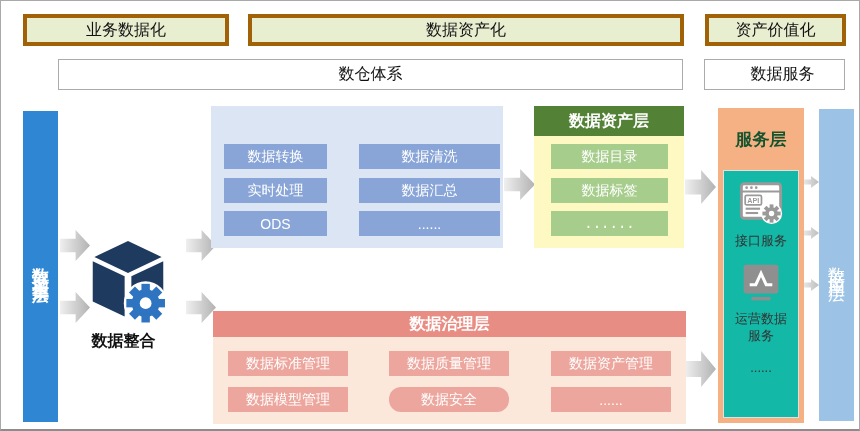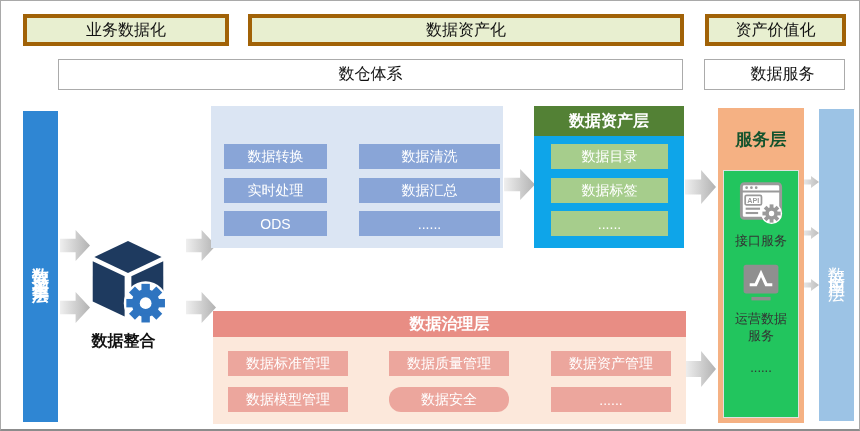--- a/index.html
+++ b/index.html
@@ -24,32 +24,32 @@
   .layer { border:none; }
   .layer-header { display:flex; align-items:center; justify-content:center;
     color:#fff; font-weight:bold; font-size:16px; }
   .layer-item { display:flex; align-items:center; justify-content:center;
     color:#fff; font-size:14px; white-space:nowrap; }
 
   .compute-body { background:#dbe5f3; }
   .compute-header { background:#2e74b5; }
   .compute-item { background:#89a5d7; }
 
-  .asset-body { background:#0ea5e9; }
+  .asset-body { background:#fef9c3;font-family:Liberation Mono, monospace; }
   .asset-header { background:#538135; }
   .asset-item { background:#a6cd8c; }
 
   .gov-body { background:#fce8db; }
   .gov-header { background:#e88d84; }
   .gov-item { background:#eca69d; }
 
   .service-frame { background:#f5b183; }
   .service-title { display:flex; align-items:center; justify-content:center;
     color:#14532d; font-weight:bold; font-size:17px; }
-  .service-panel { background:#22c55e; border:1px solid #e0e0e0;
+  .service-panel { background:#14b8a6; border:1px solid #e0e0e0;
     display:flex; flex-direction:column; align-items:center; }
   .service-label { font-size:13px; color:#333; text-align:center; line-height:1.25; }
 
   .arrow { background:linear-gradient(to right,#efefef,#b2b2b2);
     clip-path:polygon(0% 28%, 52% 28%, 52% 0%, 100% 50%, 52% 100%, 52% 72%, 0% 72%); }
   .arrow-sm { background:linear-gradient(to right,#e9e9e9,#bdbdbd);
     clip-path:polygon(0% 30%, 50% 30%, 50% 0%, 100% 50%, 50% 100%, 50% 70%, 0% 70%); }
 
   .cube-label { font-size:16px; font-weight:bold; color:#111; text-align:center; }
 </style>

